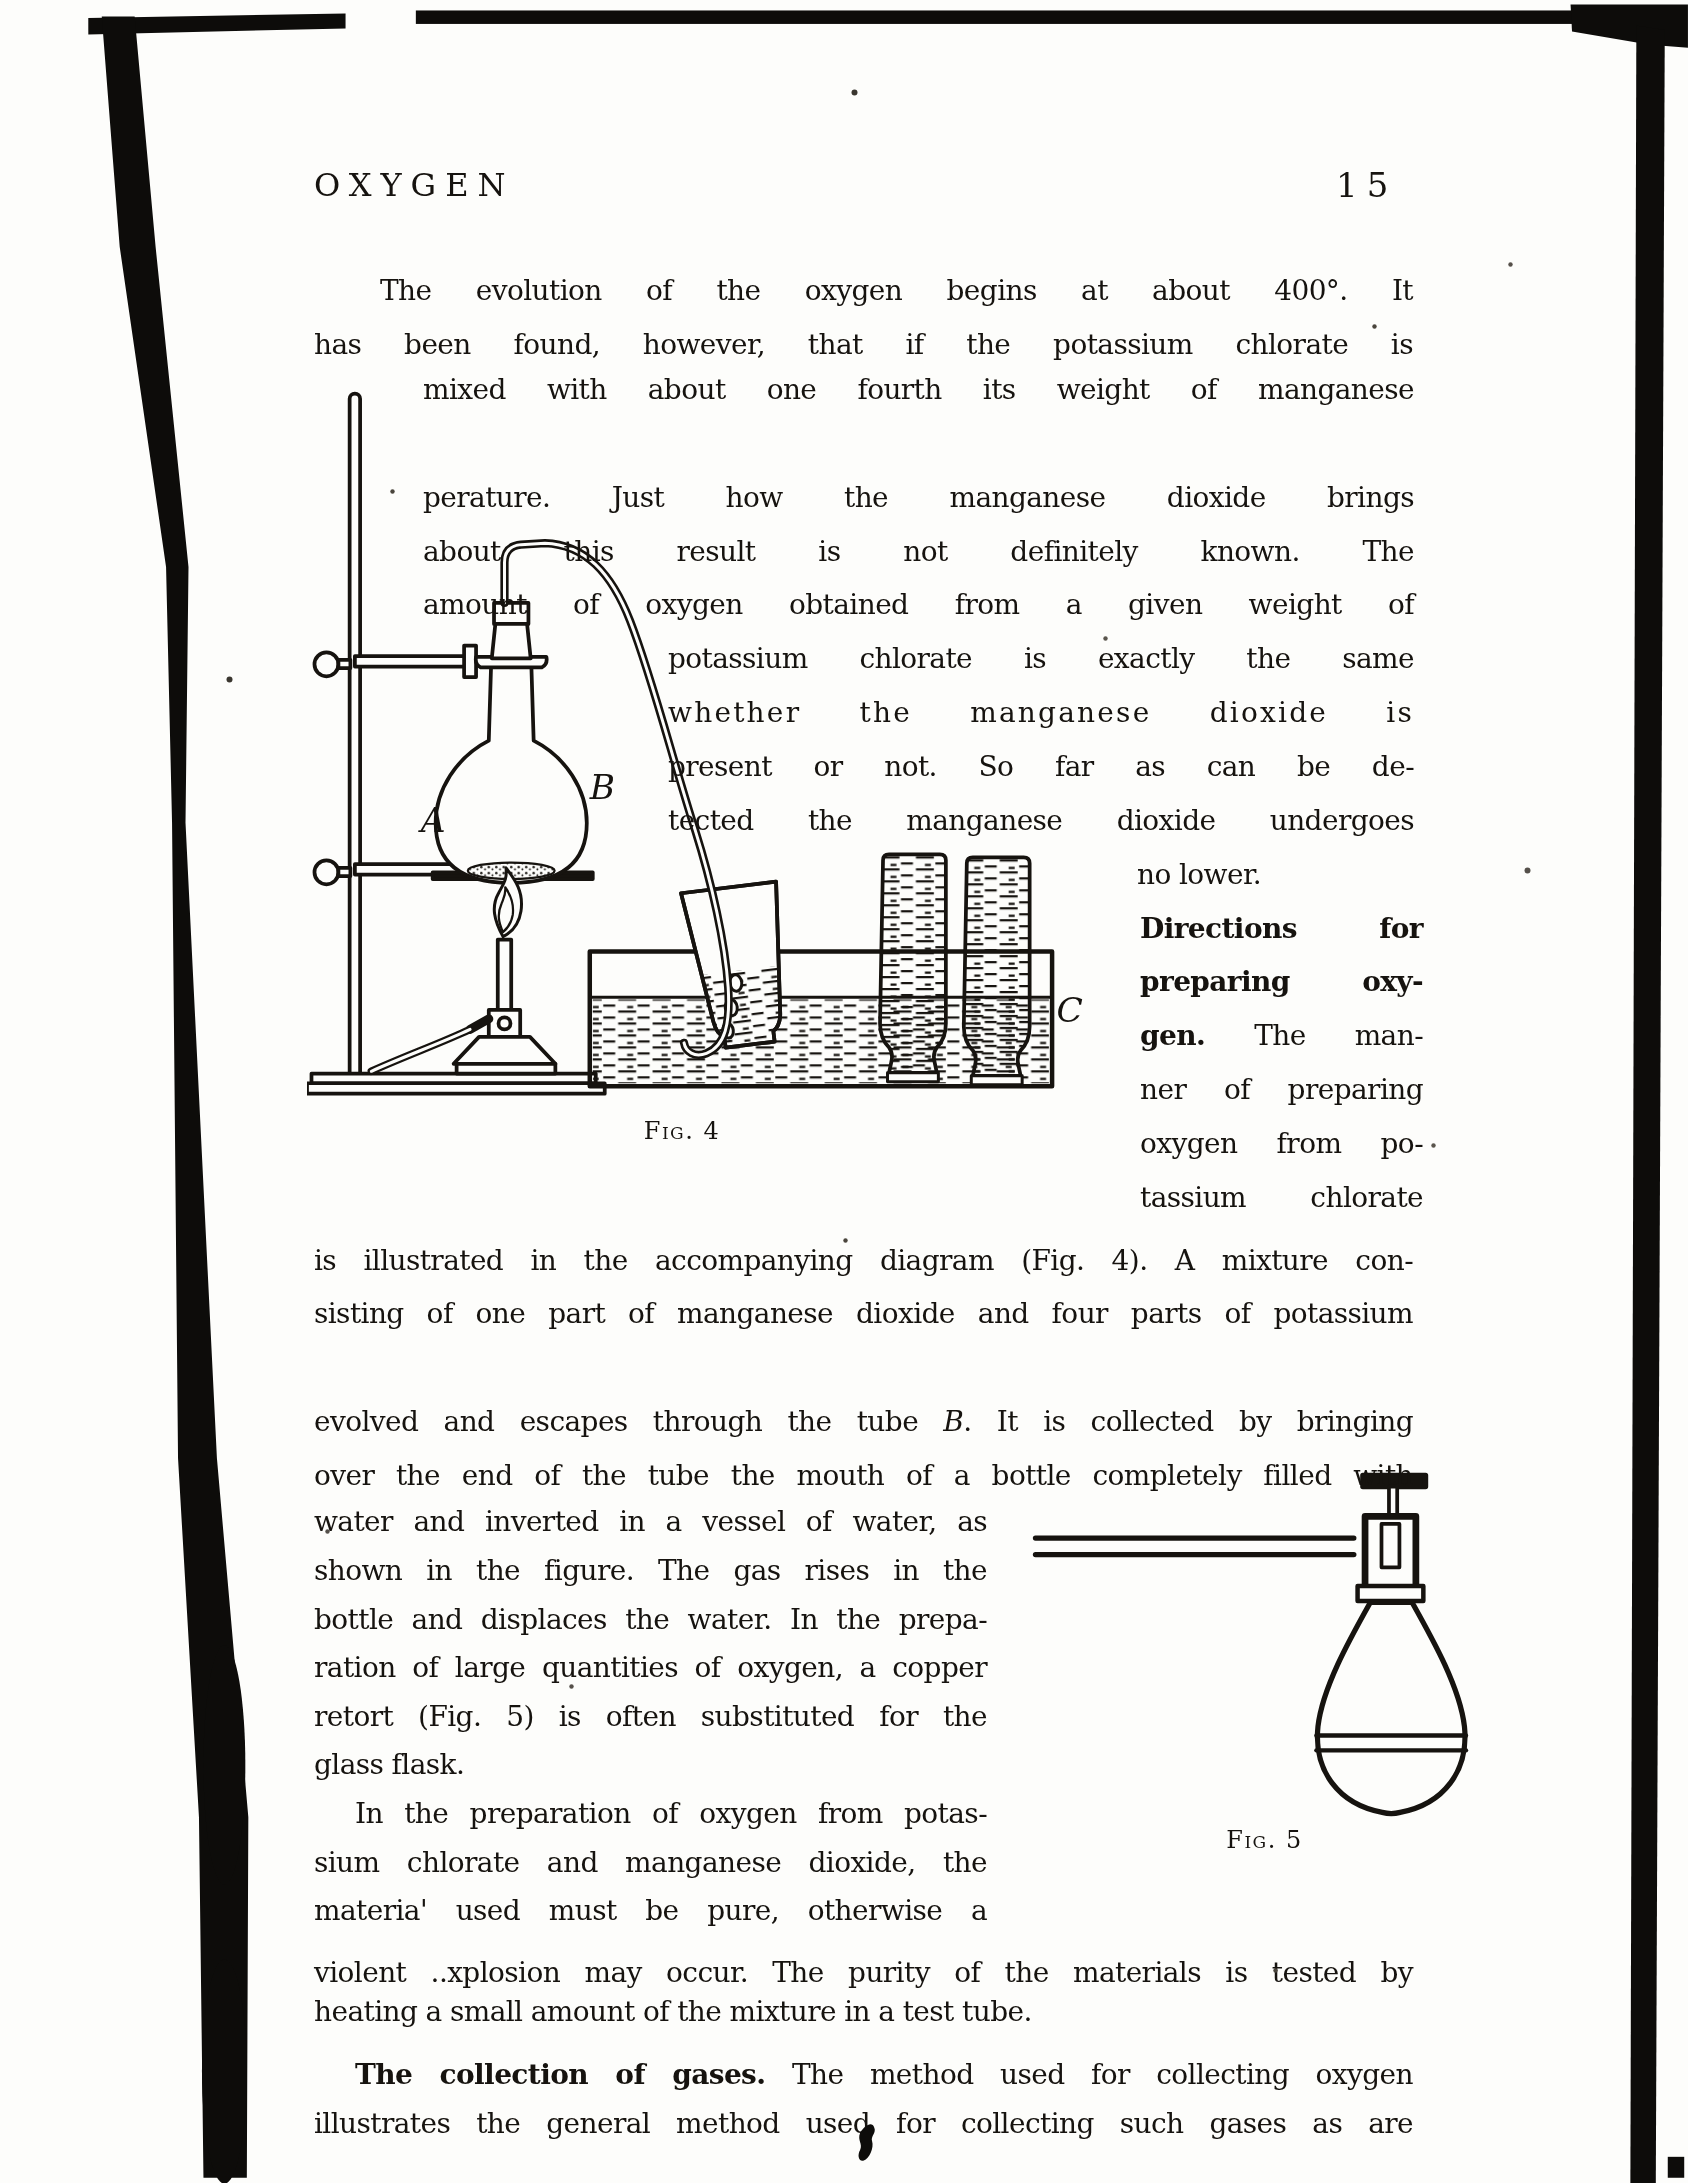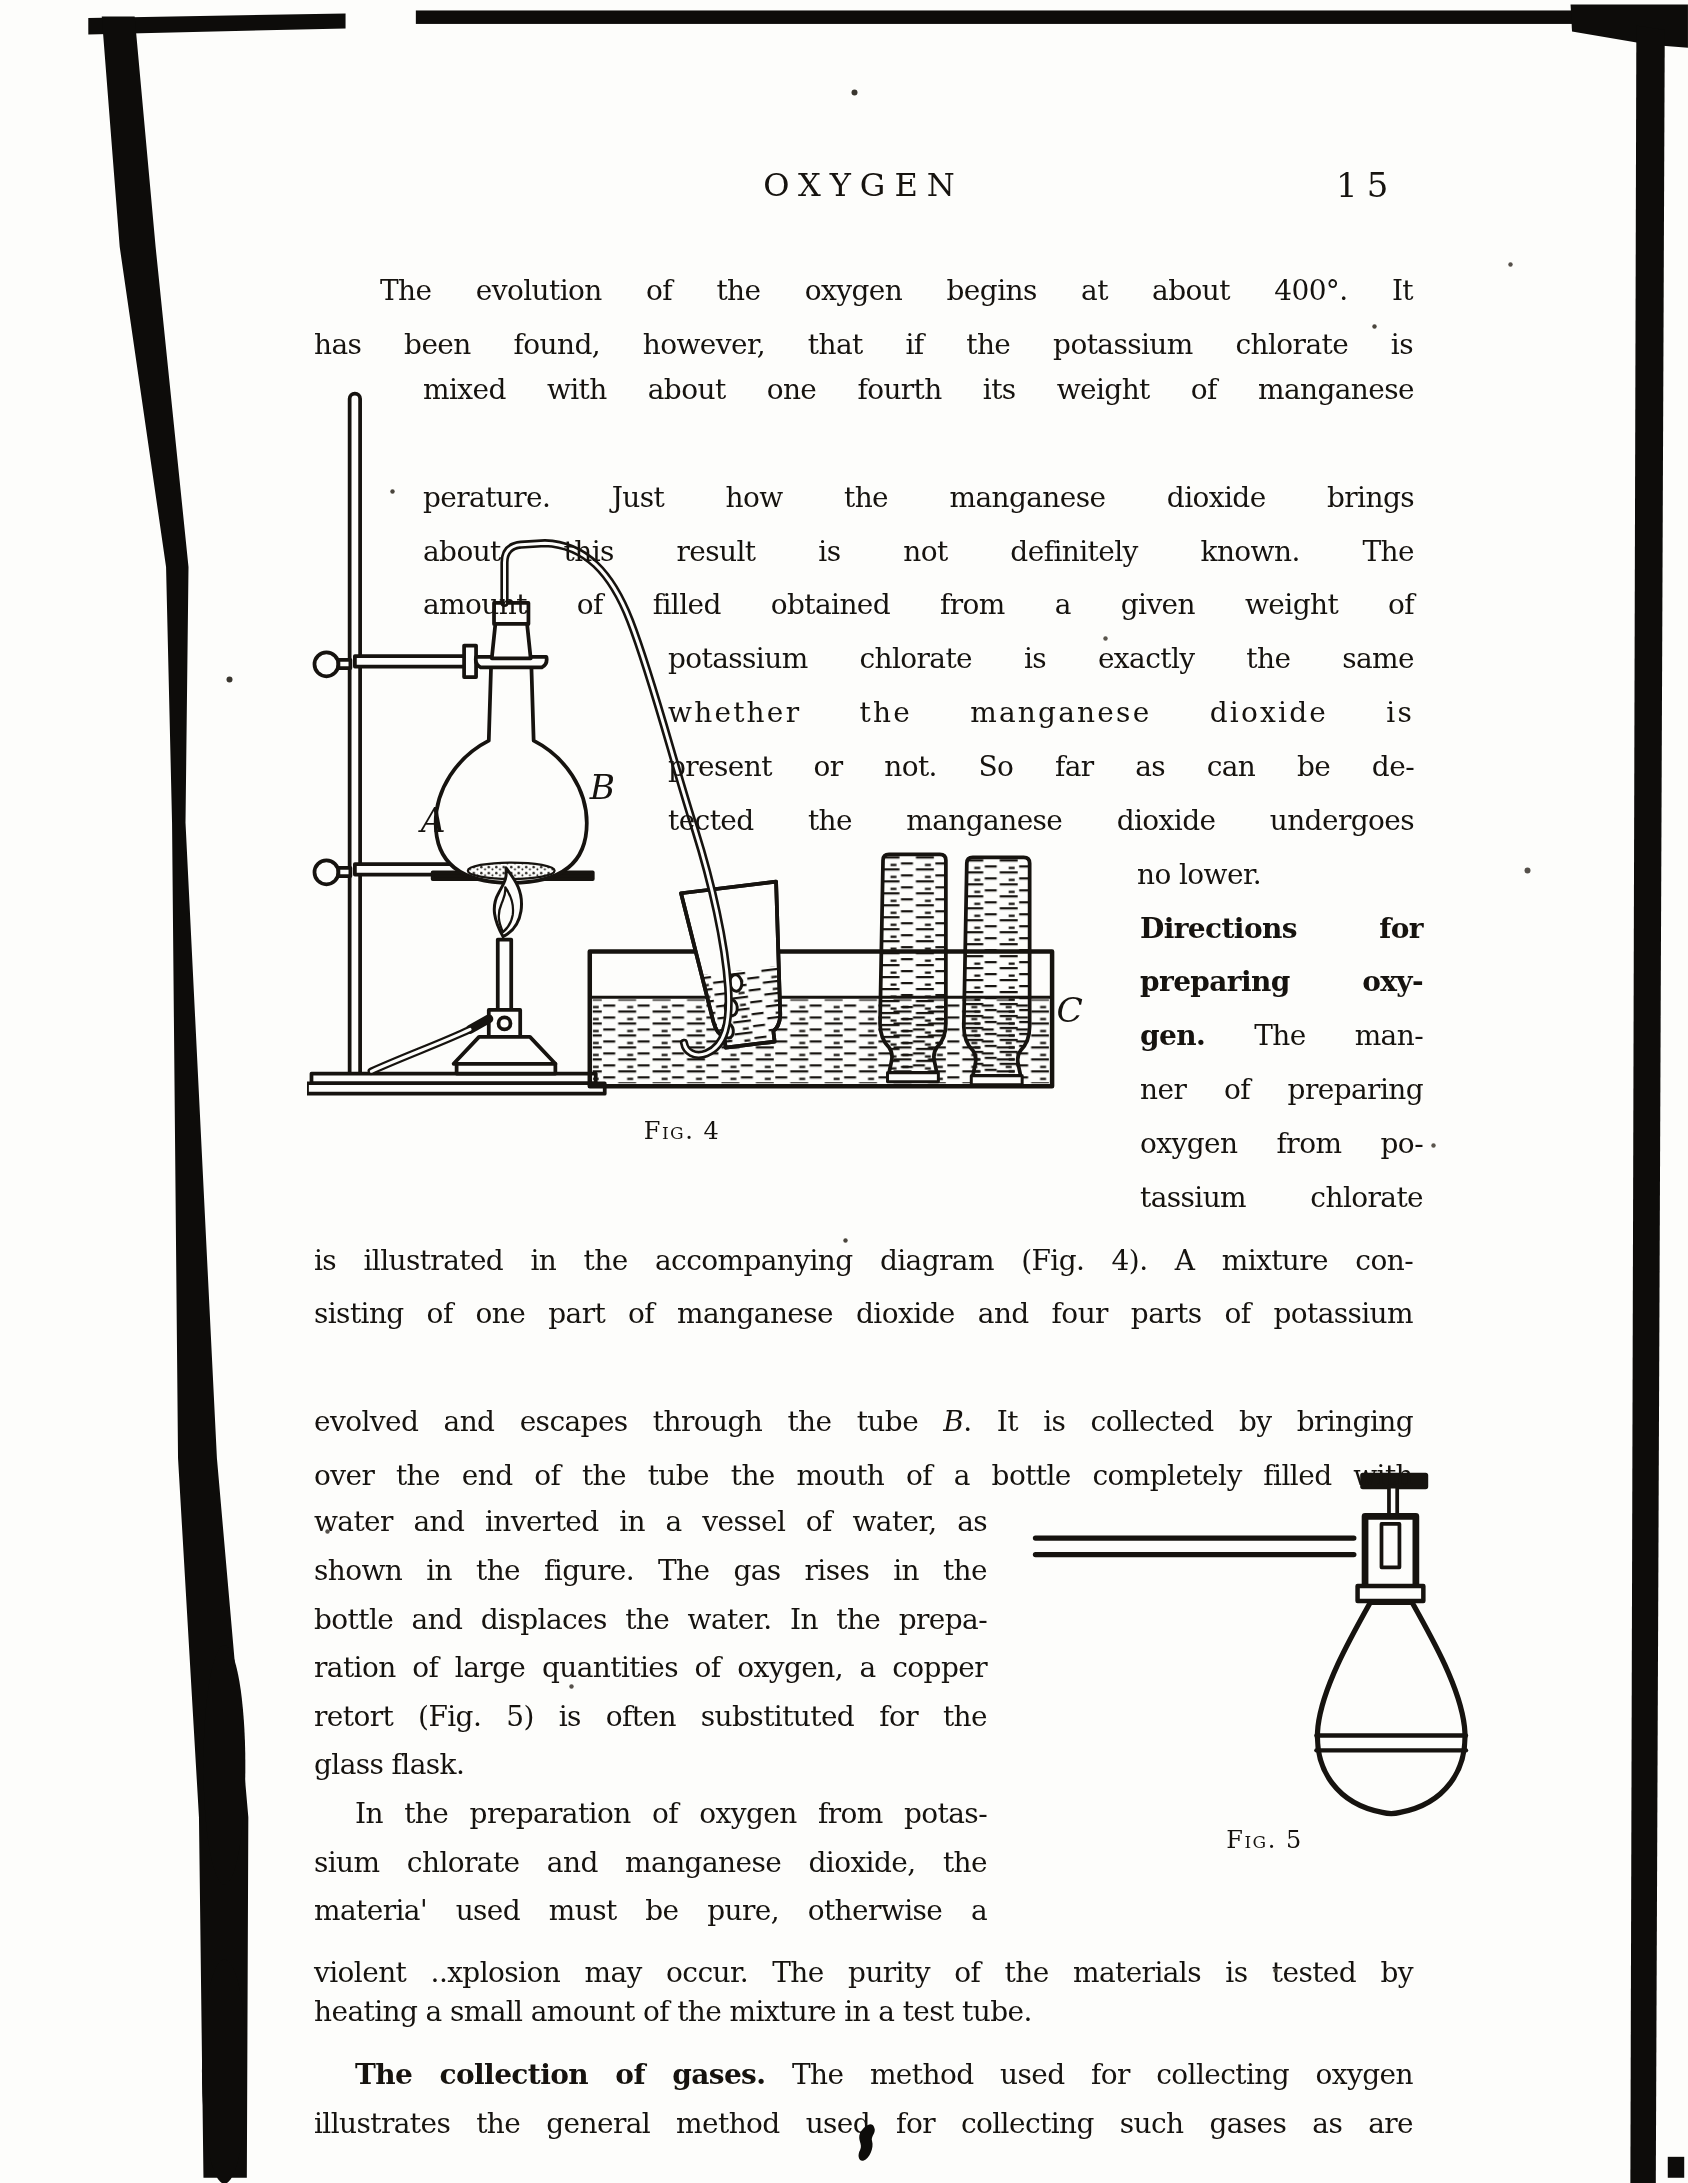--- a/index.html
+++ b/index.html
@@ -10,21 +10,21 @@
   .w-main{left:314px;width:1099px;margin-top:9px;}
   .w-ind{left:423px;width:991px;}
   .w-deep{left:668px;width:746px;}
   .w-rcol{left:1140px;width:283px;}
   .w-lcol{left:314px;width:673px;}
   .indent{padding-left:66px;}
   .indent2{padding-left:41px;}
   .loose{letter-spacing:2.2px;}
   .b{font-weight:bold;}
   .it{font-style:italic;}
-  .hdr{position:absolute;left:314px;width:1099px;top:166px;text-align:center;
+  .hdr{position:absolute;left:314px;width:1099px;top:166px;
        font-size:32px;letter-spacing:9px;}
   .pgnum{position:absolute;left:1336px;top:165px;font-size:34px;letter-spacing:9px;}
   .figcap{position:absolute;font-variant:small-caps;font-size:24px;letter-spacing:1.5px;text-align:center;}
   .cap4{left:607px;top:1117px;width:150px;}
   .cap5{left:1186px;top:1826px;width:157px;}
   svg{position:absolute;}
   .fig4{left:307px;top:374px;}
   .fig5{left:1025px;top:1466px;}
   .artifacts{left:0;top:0;pointer-events:none;}
   .specks{position:absolute;left:0;top:0;width:3px;height:3px;border-radius:50%;background:transparent;
@@ -149,21 +149,21 @@
 
   <div class="hdr">OXYGEN</div>
   <div class="pgnum">15</div>
 
   <div class="tl w-main just indent" style="top:263px">The evolution of the oxygen begins at about 400°. It</div>
   <div class="tl w-main just" style="top:317px">has been found, however, that if the potassium chlorate is</div>
 
   <div class="tl w-ind just" style="top:371px">mixed with about one fourth its weight of manganese</div>
   <div class="tl w-ind just" style="top:479px">perature. Just how the manganese dioxide brings</div>
   <div class="tl w-ind just" style="top:533px">about this result is not definitely known. The</div>
-  <div class="tl w-ind just" style="top:586px">amount of filled obtained from a given weight of</div>
+  <div class="tl w-ind just" style="top:586px">amount of oxygen obtained from a given weight of</div>
 
   <div class="tl w-deep just" style="top:640px">potassium chlorate is exactly the same</div>
   <div class="tl w-deep just loose" style="top:694px">whether the manganese dioxide is</div>
   <div class="tl w-deep just" style="top:748px">present or not. So far as can be de-</div>
   <div class="tl w-deep just" style="top:802px">tected the manganese dioxide undergoes</div>
   <div class="tl" style="left:1137px;top:856px">no lower.</div>
 
   <div class="tl w-rcol just b" style="top:910px">Directions for</div>
   <div class="tl w-rcol just b" style="top:963px">preparing oxy-</div>
   <div class="tl w-rcol just" style="top:1017px"><span class="b">gen.</span><span> The man-</span></div>

